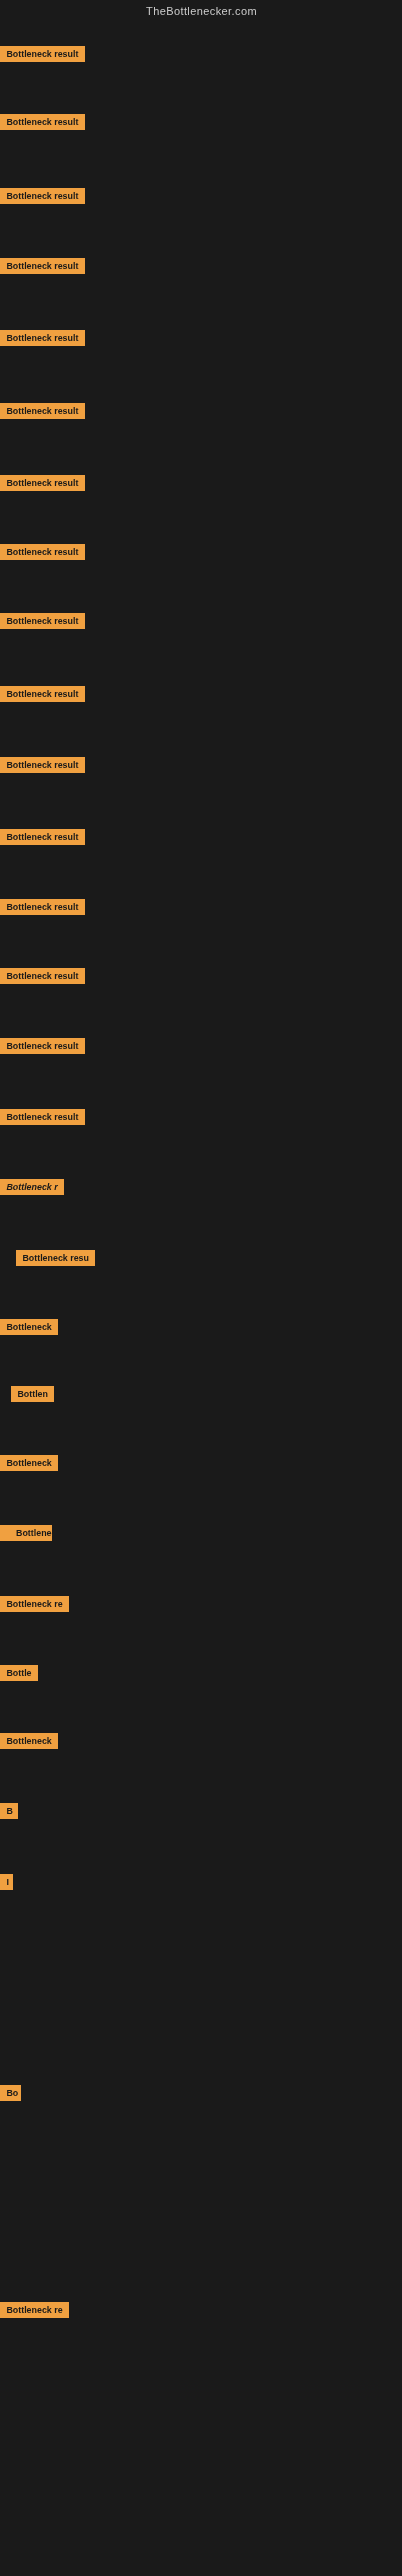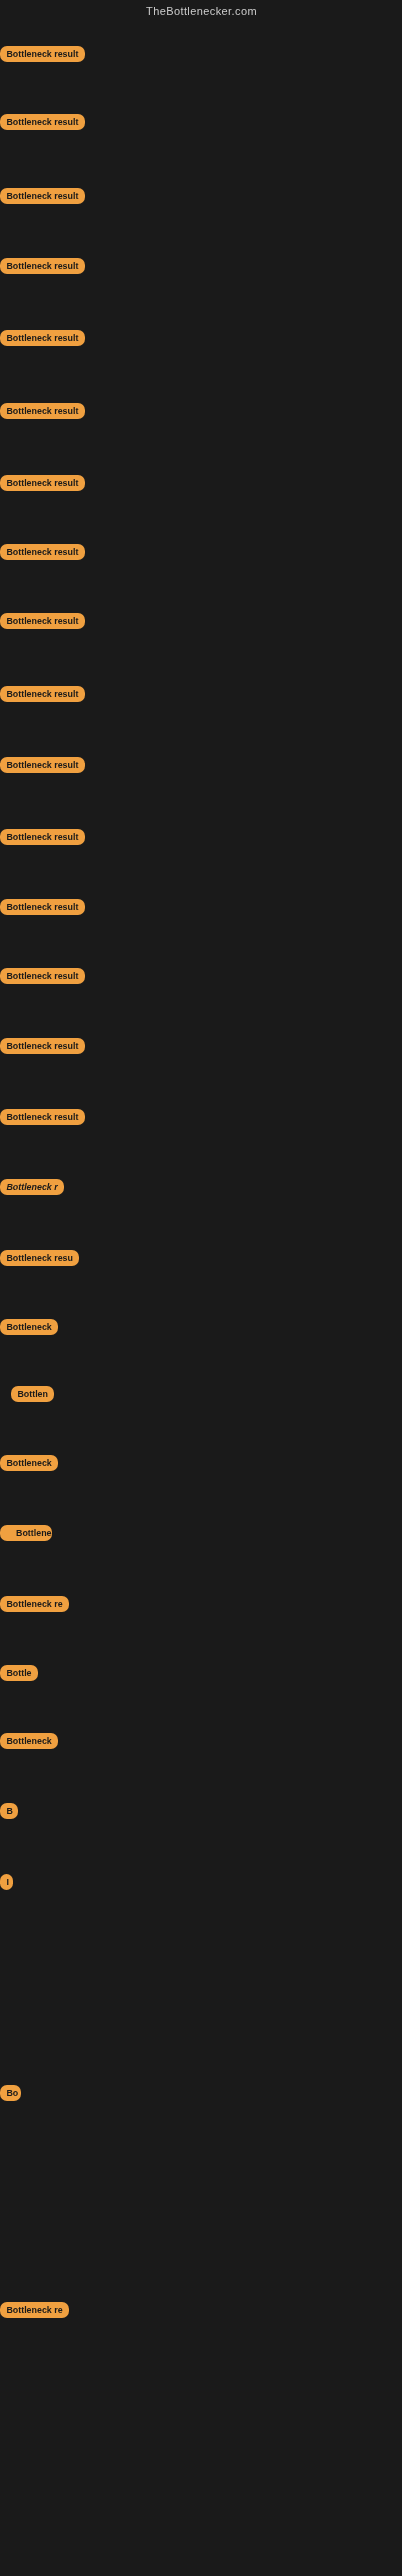--- a/index.html
+++ b/index.html
@@ -29,21 +29,21 @@
       left: 0;
     }
 
     .bottleneck-badge {
       display: inline-block;
       background-color: #f0a040;
       color: #1a1a1a;
       font-size: 8.9px;
       font-weight: bold;
       padding: 3.2px 6.4px;
-      border-radius: 7px;
+      border-radius: 0;
       white-space: nowrap;
       overflow: hidden;
     }
   </style>
 </head>
 <body>
 
 <div class="site-title">TheBottlenecker.com</div>
 
 <div class="bottleneck-item" style="top: 46px; left: 0px;"><span class="bottleneck-badge" style="max-width: 105px;">Bottleneck result</span></div>
@@ -56,21 +56,21 @@
 <div class="bottleneck-item" style="top: 544px; left: 0px;"><span class="bottleneck-badge" style="max-width: 105px;">Bottleneck result</span></div>
 <div class="bottleneck-item" style="top: 613px; left: 0px;"><span class="bottleneck-badge" style="max-width: 105px;">Bottleneck result</span></div>
 <div class="bottleneck-item" style="top: 686px; left: 0px;"><span class="bottleneck-badge" style="max-width: 105px;">Bottleneck result</span></div>
 <div class="bottleneck-item" style="top: 757px; left: 0px;"><span class="bottleneck-badge" style="max-width: 105px;">Bottleneck result</span></div>
 <div class="bottleneck-item" style="top: 829px; left: 0px;"><span class="bottleneck-badge" style="max-width: 105px;">Bottleneck result</span></div>
 <div class="bottleneck-item" style="top: 899px; left: 0px;"><span class="bottleneck-badge" style="max-width: 95px;">Bottleneck result</span></div>
 <div class="bottleneck-item" style="top: 968px; left: 0px;"><span class="bottleneck-badge" style="max-width: 95px;">Bottleneck result</span></div>
 <div class="bottleneck-item" style="top: 1038px; left: 0px;"><span class="bottleneck-badge" style="max-width: 95px;">Bottleneck result</span></div>
 <div class="bottleneck-item" style="top: 1109px; left: 0px;"><span class="bottleneck-badge" style="max-width: 95px;">Bottleneck result</span></div>
 <div class="bottleneck-item" style="top: 1179px; left: 0px;"><span class="bottleneck-badge" style="max-width: 64px; font-style: italic;">Bottleneck r</span></div>
-<div class="bottleneck-item" style="top: 1250px; left: 0px;"><span class="bottleneck-badge" style="max-width: 81px;">Bottleneck resu</span></div>
+<div class="bottleneck-item" style="top: 1250px; left: 0px; padding-left: 16px;"><span class="bottleneck-badge" style="max-width: 81px;">Bottleneck resu</span></div>
 <div class="bottleneck-item" style="top: 1319px; left: 0px;"><span class="bottleneck-badge" style="max-width: 58px;">Bottleneck</span></div>
 <div class="bottleneck-item" style="top: 1386px; left: 0px; margin-left: 11px;"><span class="bottleneck-badge" style="max-width: 44px;">Bottlen</span></div>
 <div class="bottleneck-item" style="top: 1455px; left: 0px;"><span class="bottleneck-badge" style="max-width: 58px;">Bottleneck</span></div>
 <div class="bottleneck-item" style="top: 1525px; left: 0px;"><span class="bottleneck-badge" style="max-width: 52px; padding-left: 16px;">Bottlenec</span></div>
 <div class="bottleneck-item" style="top: 1596px; left: 0px;"><span class="bottleneck-badge" style="max-width: 71px;">Bottleneck re</span></div>
 <div class="bottleneck-item" style="top: 1665px; left: 0px;"><span class="bottleneck-badge" style="max-width: 39px; text-align: right;">Bottle</span></div>
 <div class="bottleneck-item" style="top: 1733px; left: 0px;"><span class="bottleneck-badge" style="max-width: 58px;">Bottleneck</span></div>
 <div class="bottleneck-item" style="top: 1803px; left: 0px;"><span class="bottleneck-badge" style="max-width: 17.7px;">B</span></div>
 <div class="bottleneck-item" style="top: 1874px; left: 0px;"><span class="bottleneck-badge" style="max-width: 11.3px;">I</span></div>
 <div class="bottleneck-item" style="top: 2085px; left: 0px;"><span class="bottleneck-badge" style="max-width: 21px;">Bo</span></div>

